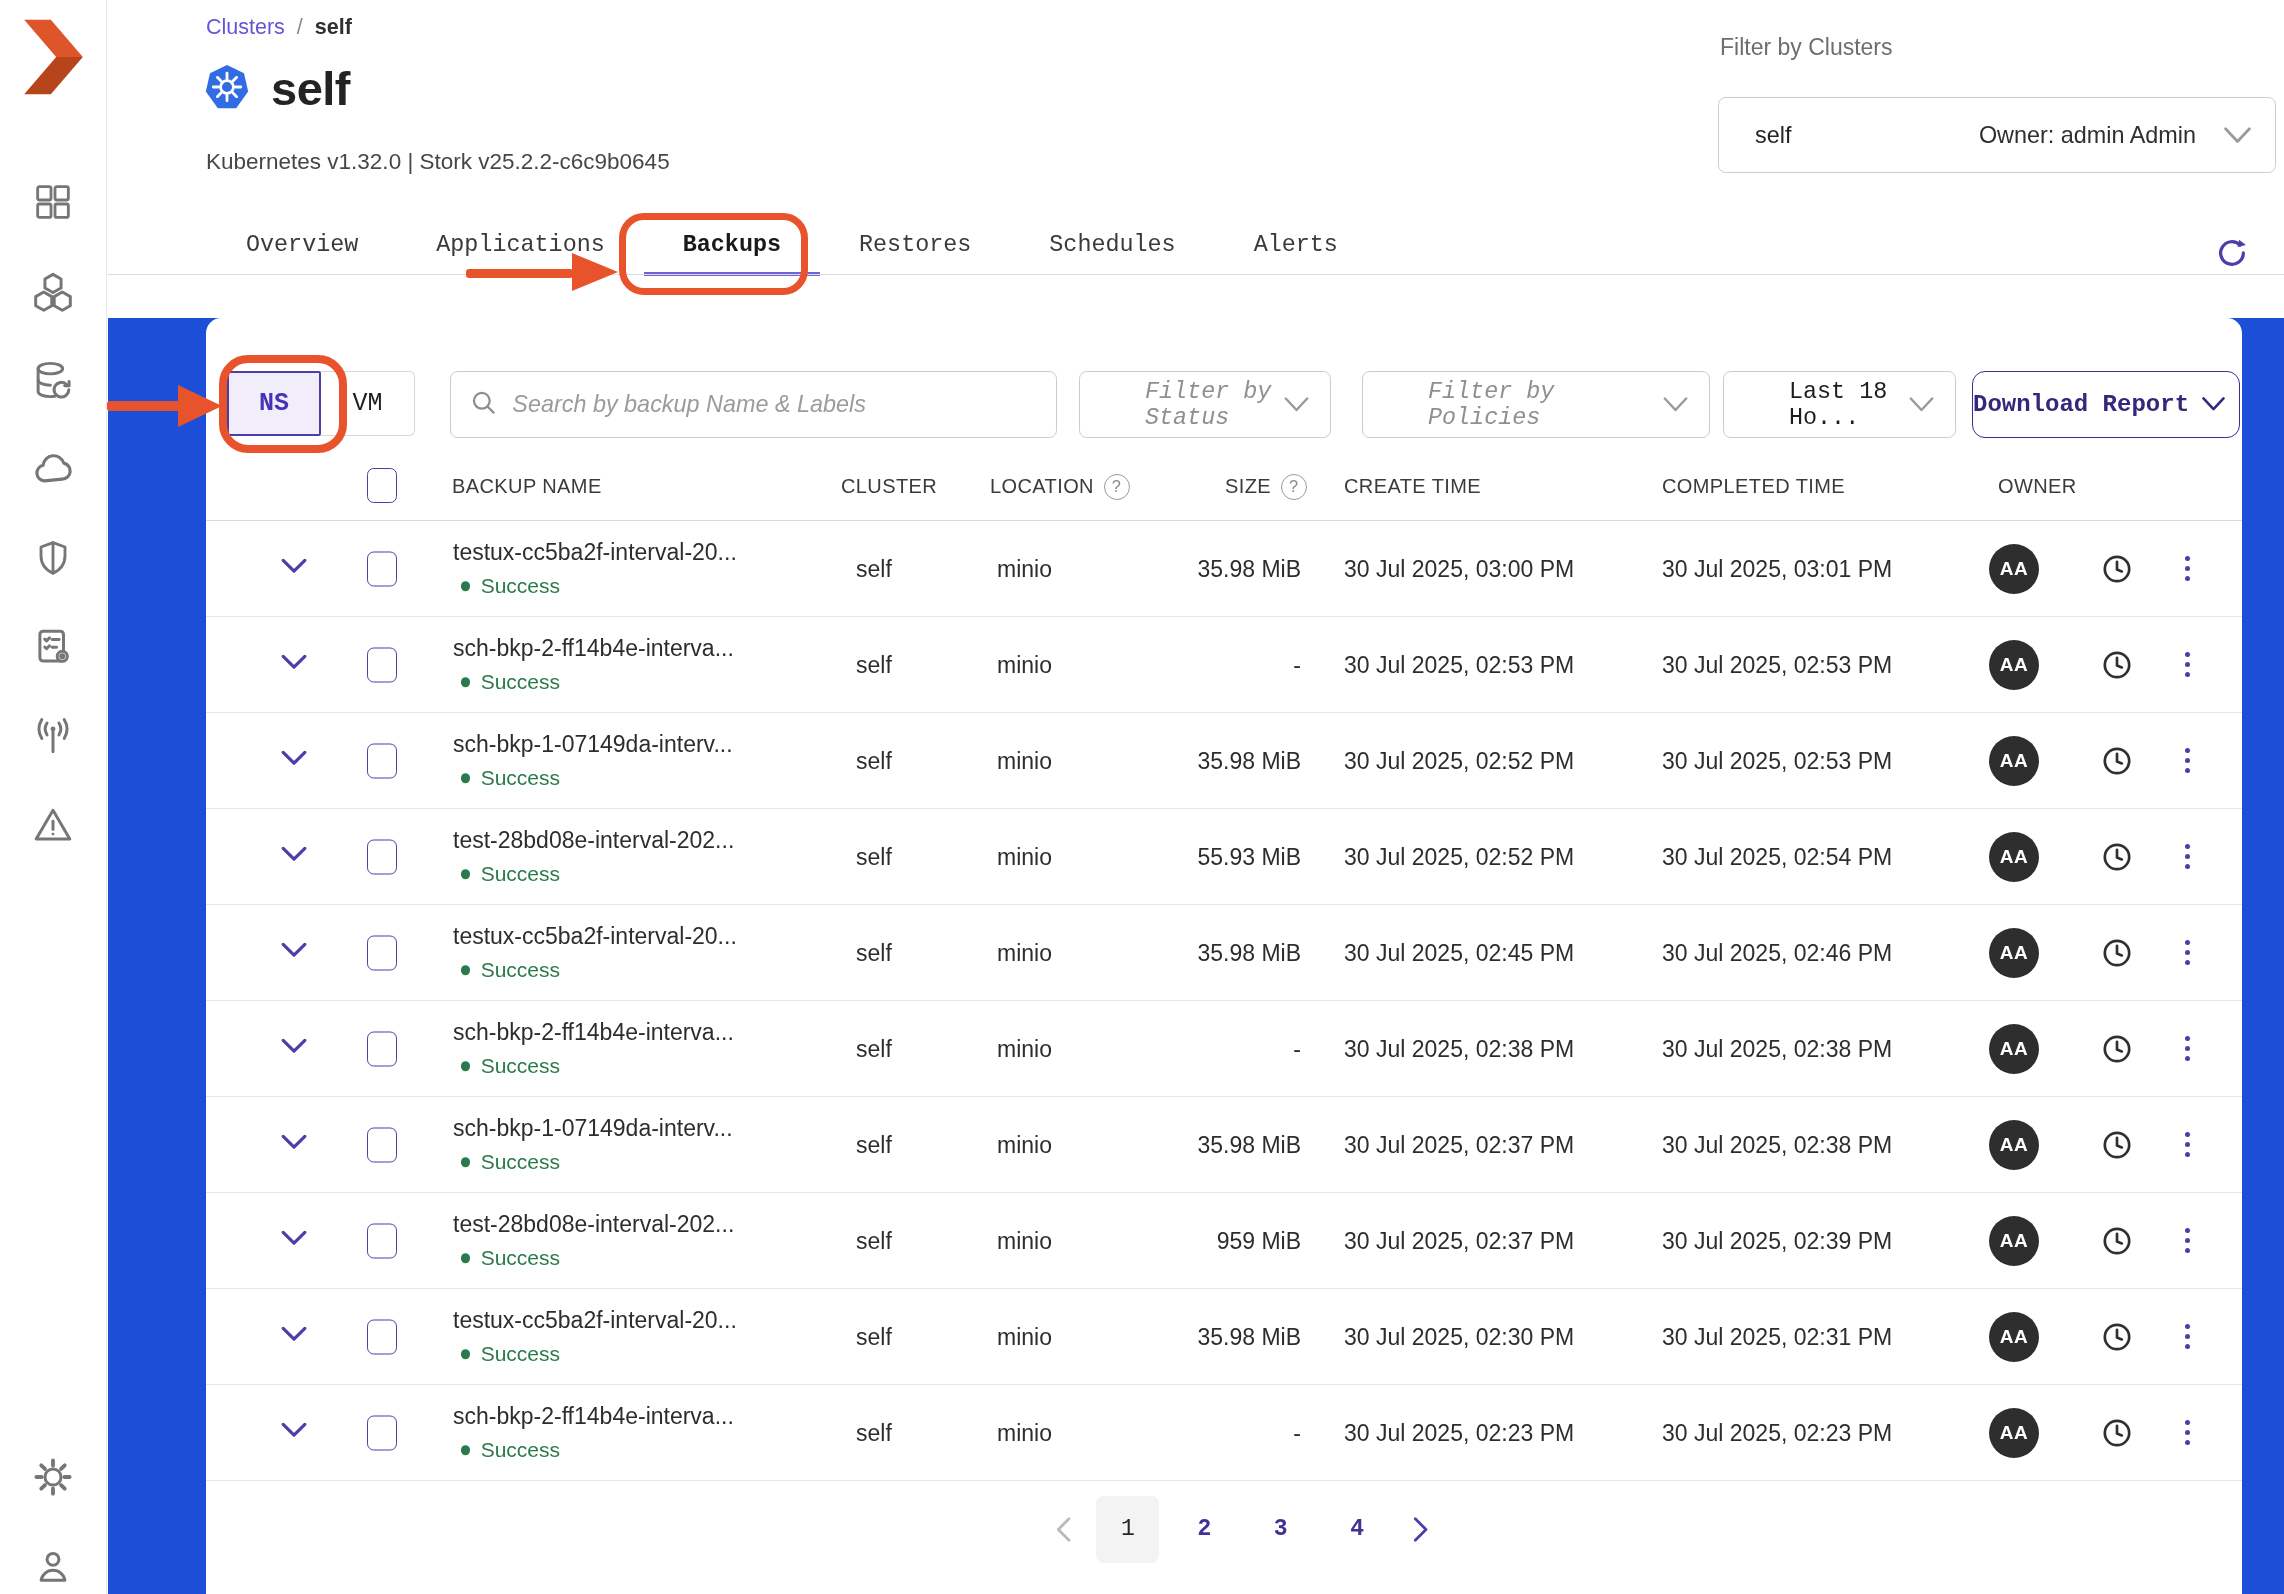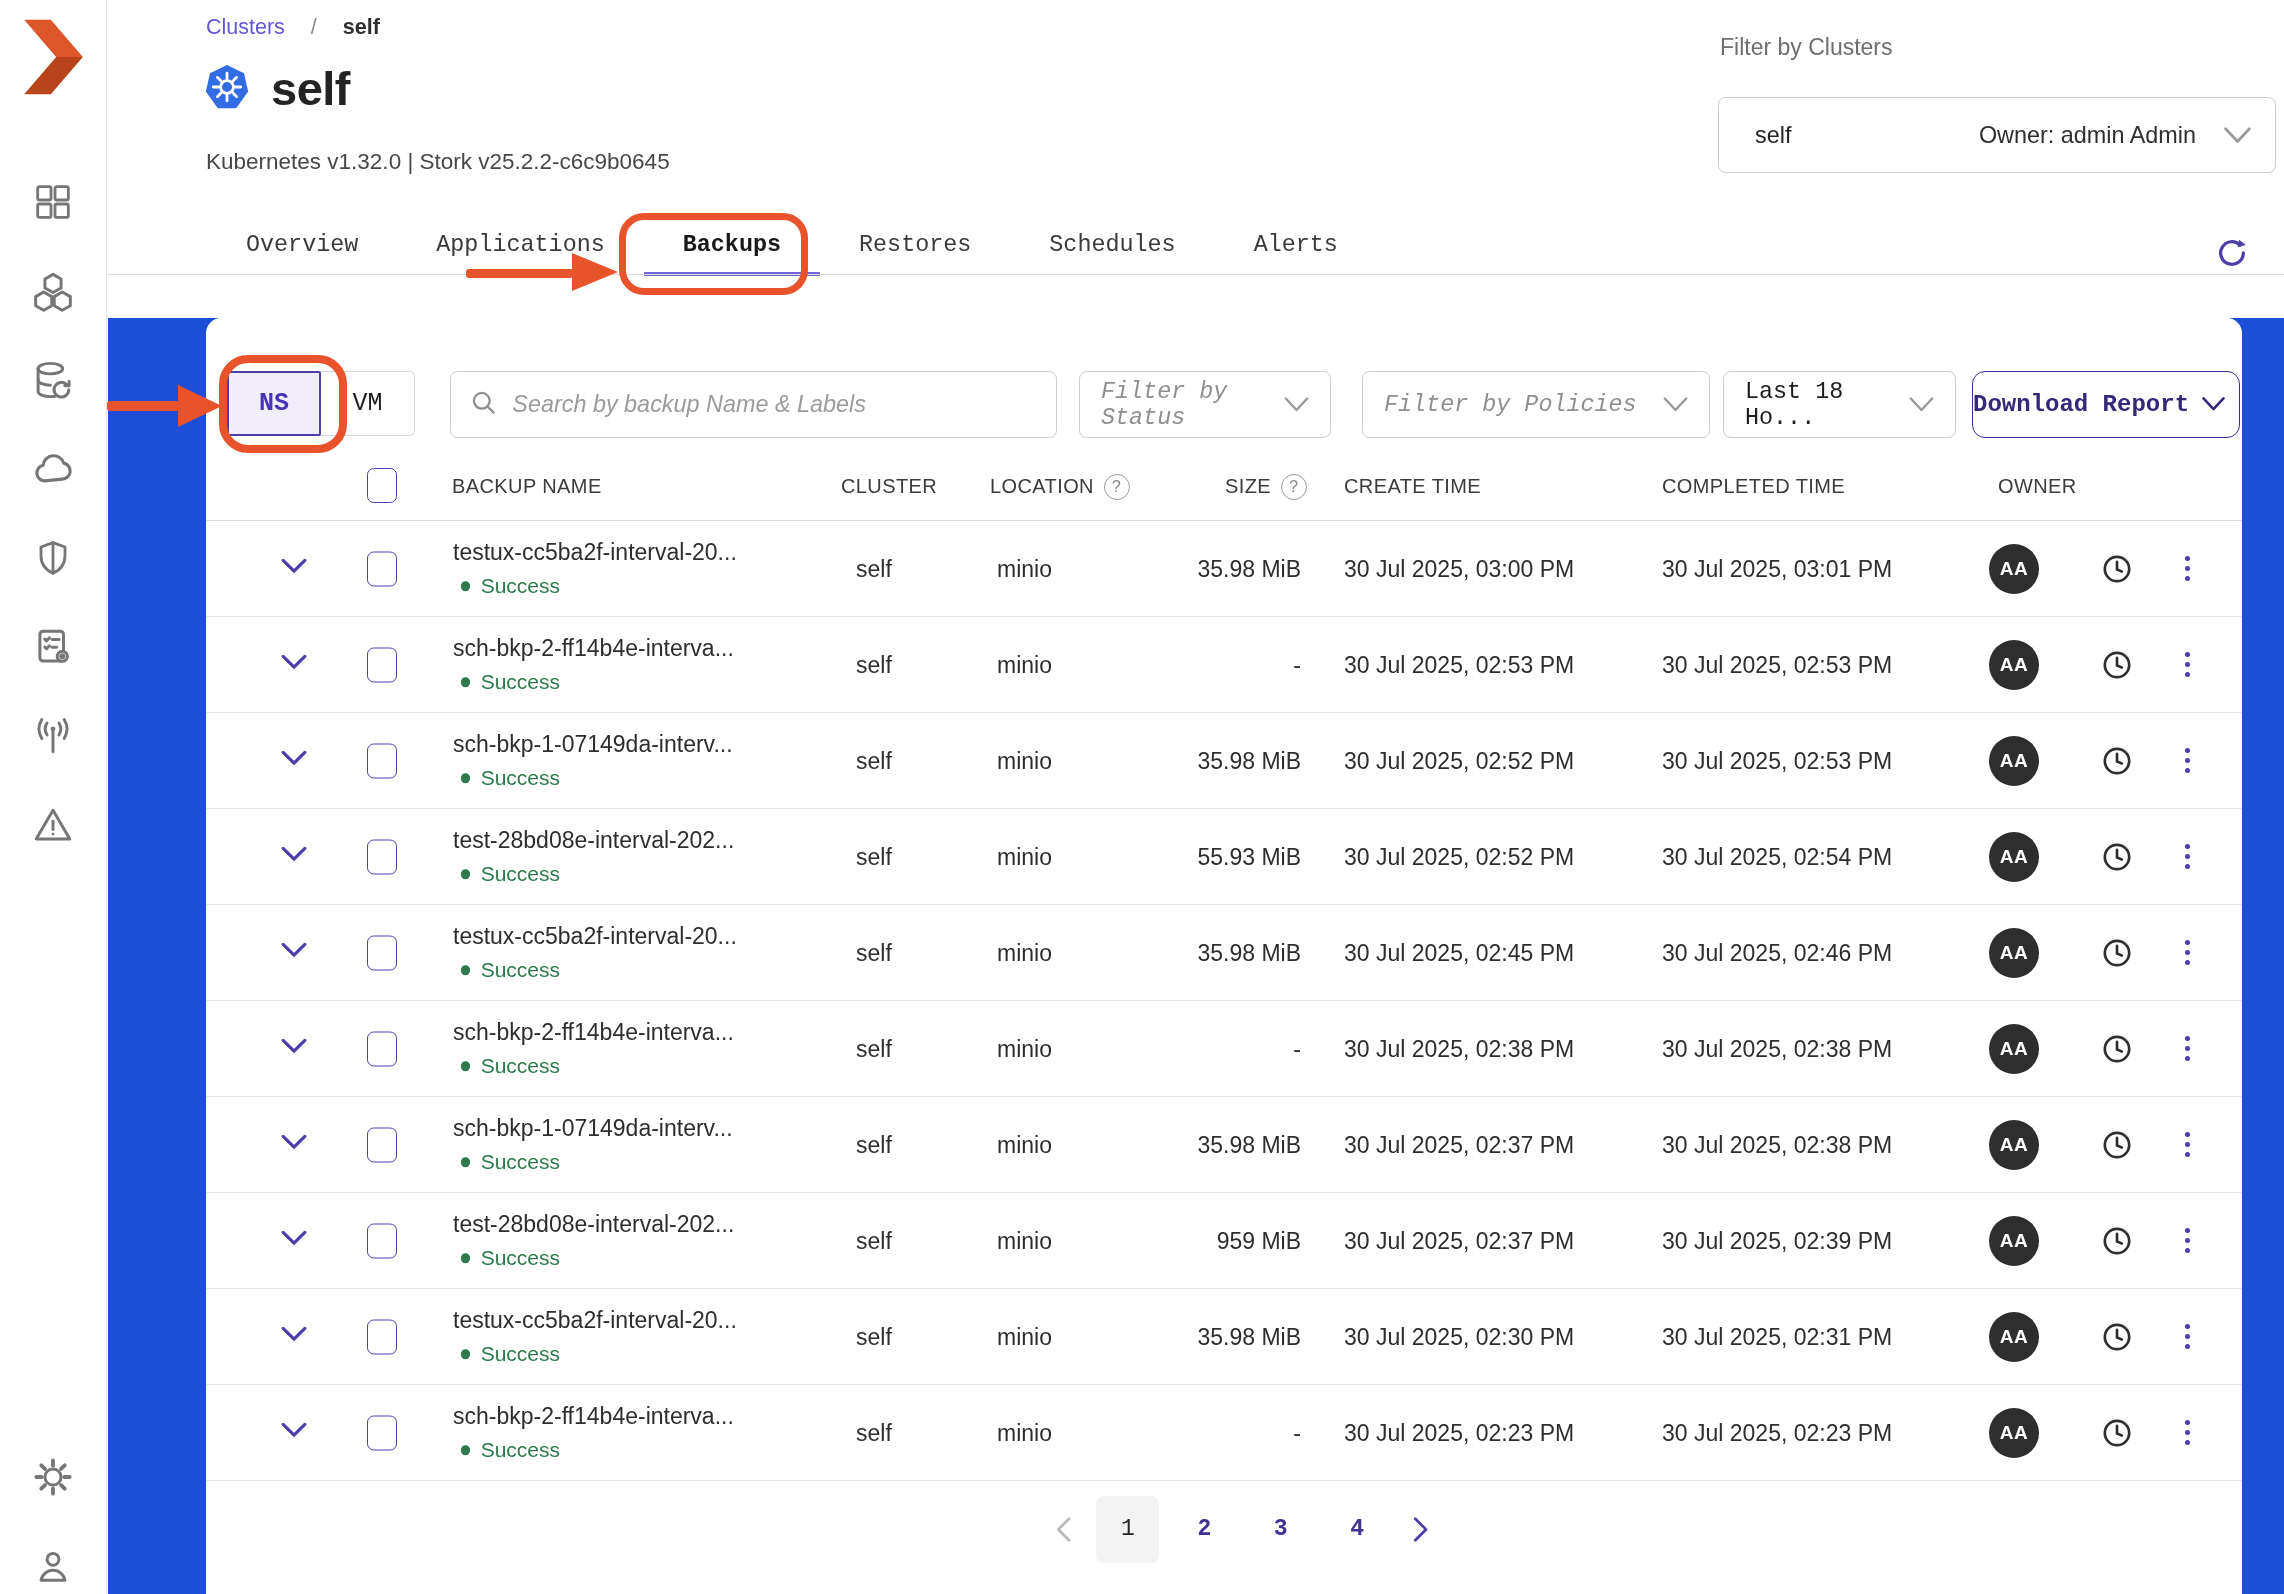--- a/index.html
+++ b/index.html
@@ -21,21 +21,21 @@
   .logo{margin-top:17px; width:65px; height:80px; display:flex; align-items:center; justify-content:center;}
   .side-nav{display:flex; flex-direction:column; align-items:center; margin-top:85px;}
   .side-btn{width:44px; height:44px; margin-bottom:45px; display:flex; align-items:center; justify-content:center; color:#767676;}
   .side-bottom{margin-top:auto; display:flex; flex-direction:column; align-items:center;}
   .side-bottom .side-btn:last-child{margin-bottom:3.8px;}
   .side-btn svg{stroke:#767676; fill:none; stroke-width:1.7; stroke-linecap:round; stroke-linejoin:round;}
 
   
   .main{position:absolute; left:108px; top:0; right:0; bottom:0; background:#fff;}
 
-  .breadcrumb{position:absolute; left:98px; top:15.3px; font-size:21.5px; display:flex; gap:26px; align-items:center;}
+  .breadcrumb{position:absolute; left:98px; top:15.3px; font-size:21.5px; display:flex; gap:12px; align-items:center;}
   .bc-link{color:var(--link); cursor:pointer;}
   .bc-sep{color:#8a8a8a;}
   .bc-cur{color:#2f2f2f; font-weight:600;}
 
   .title-row{position:absolute; left:96px; top:61px; display:flex; align-items:center; gap:21px;}
   .page-title{font-size:47px; font-weight:800; color:#232323; letter-spacing:-0.5px;}
   .subtitle{position:absolute; left:98px; top:149px; font-size:22.5px; color:#474747;}
 
   .cf-label{position:absolute; left:1612px; top:34px; font-size:23px; color:#6E6E6E;}
   .cf-box{position:absolute; left:1610px; top:97px; width:558px; height:76px; border:1.2px solid #CDCDCD;
@@ -59,21 +59,21 @@
   .seg{position:absolute; left:21px; top:53px; display:flex; height:65px;}
   .seg-btn{width:94px; height:65px; font-size:25px; display:flex; align-items:center; justify-content:center;}
   .seg-btn.sel{background:#F1EDFB; border:2.4px solid var(--accent); color:#4733B8; font-weight:600; border-radius:1.9px; z-index:1;}
   .seg-btn.unsel{background:#fff; border:1.2px solid #D8D8D8; border-left:none; color:#1f1f1f; border-radius:0 5.7px 5.7px 0;}
   .search{position:absolute; left:244px; top:53px; width:607px; height:67px; border:1.2px solid #CCC; border-radius:7.6px;
     display:flex; align-items:center; padding:0 19px; gap:15.3px; background:#fff;}
   .search input{border:none; outline:none; flex:1; font-size:23.4px; font-style:italic; color:#555; font-family:inherit; background:transparent;}
   .search input::placeholder{color:#9b9b9b;}
   .drop{position:absolute; top:53px; height:67px; border:1.2px solid #CCC; border-radius:7.6px; background:#fff;
     display:flex; align-items:center; padding:0 21px; font-size:23.4px; cursor:pointer;}
-  .drop .lbl{flex:1; text-align:left;}
+  .drop .lbl{flex:1; text-align:left;margin-left:44px;}
   .drop.placeholder .lbl{color:#8f8f8f; font-style:italic;}
   .d-status{left:873px; width:252px;}
   .d-policies{left:1156px; width:348px;}
   .d-time{left:1517px; width:233px;}
   .d-time .lbl{color:#1d1d1d;}
   .download{position:absolute; left:1766px; top:53px; width:268px; height:67px; border:1.9px solid #3A2D96; border-radius:13px;
     display:flex; align-items:center; justify-content:flex-start; gap:13.4px; font-size:24px; font-weight:700; color:#332879; background:#fff;}
   .download .chev{color:#332879;}
 
   

